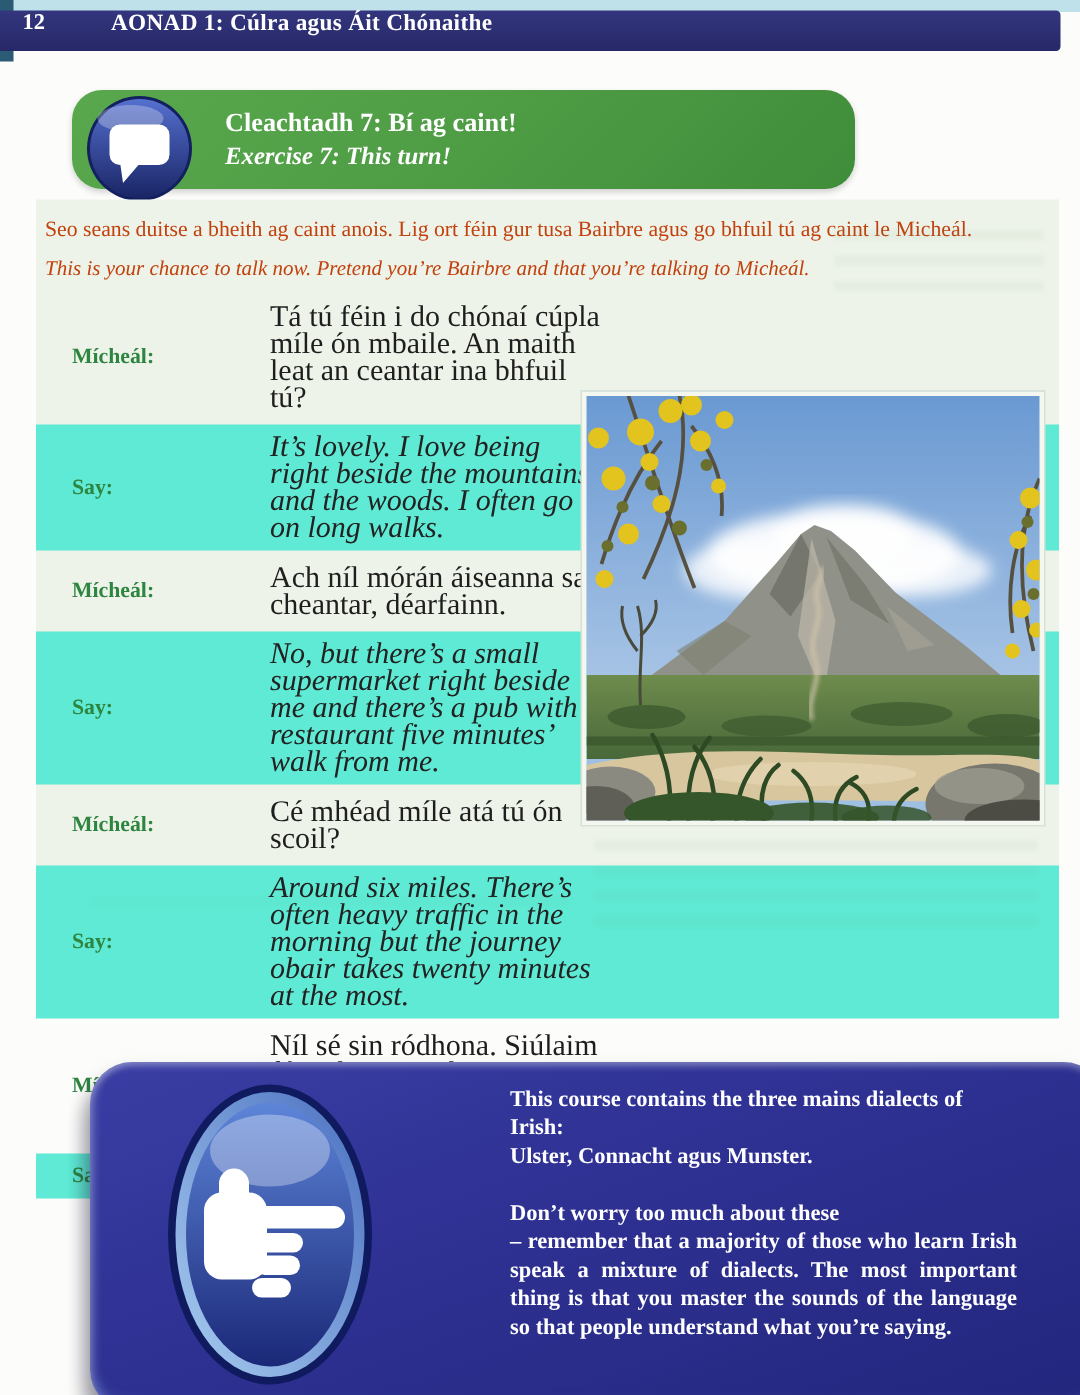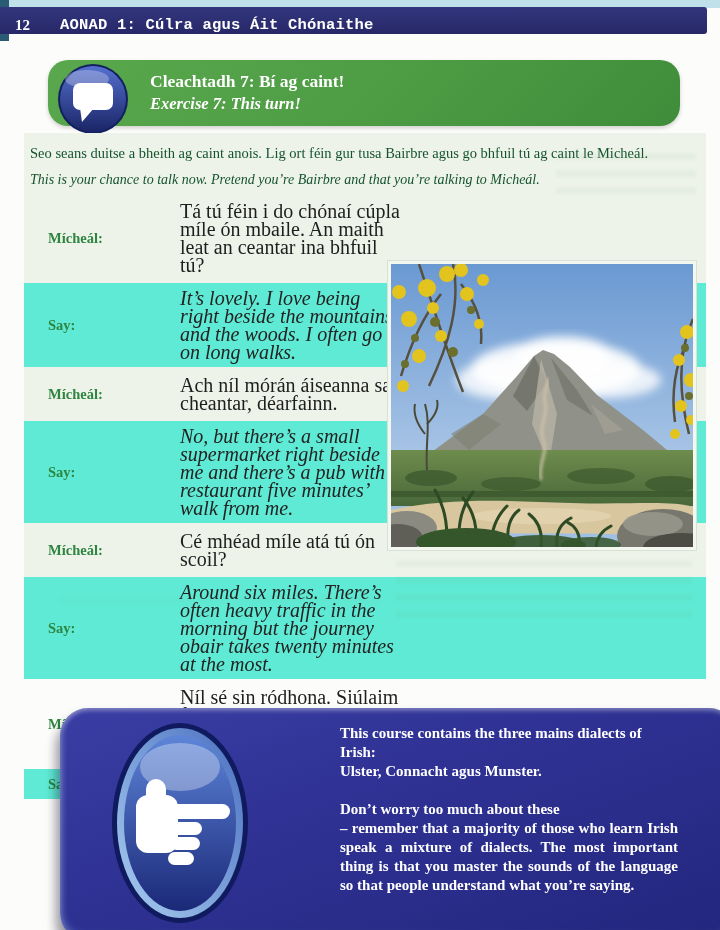--- a/index.html
+++ b/index.html
@@ -8,41 +8,41 @@
     background:#fcfcfa;
     font-family:"Liberation Serif","DejaVu Serif",serif;
     -webkit-font-smoothing:antialiased;
   }
   
   .top-strip{position:absolute;left:0;top:0;width:720px;height:8px;background:#bfe2ea;}
   .spine-edge{position:absolute;left:0;top:0;width:9px;height:41px;background:#2a5a74;}
   .header-bar{
     position:absolute;left:0;top:7px;width:707px;height:27px;
     background:linear-gradient(180deg,#34367e,#262868);
-    color:#fff;display:flex;align-items:flex-end;
+    color:#fff;display:flex;align-items:flex-start;
     border-radius:0 3px 3px 0;
   }
   .page-number{font-weight:bold;font-size:15px;margin-left:15px;}
-  .header-title{font-weight:bold;font-size:15.5px;margin-left:30px;letter-spacing:.2px;font-family:Liberation Mono, monospace;}
+  .header-title{font-weight:bold;font-size:15.5px;margin-left:44px;letter-spacing:.2px;}
   
   .banner{
-    position:absolute;left:48px;top:60px;width:632px;height:66px;
+    position:absolute;left:48px;top:60px;width:522px;height:66px;
     background:linear-gradient(135deg,#5aa84d 0%,#4d9c44 55%,#3f8c3a 100%);
     border-radius:20px;box-shadow:0 2px 4px rgba(0,0,0,.18);
   }
   .banner-icon{position:absolute;left:8px;top:2px;width:74px;height:74px;}
   .banner-text{position:absolute;left:102px;top:10px;color:#fff;}
   .banner-title{font-weight:bold;font-size:17.5px;line-height:23px;}
   .banner-sub{font-weight:bold;font-style:italic;font-size:16.5px;line-height:22px;}
   
   .content-panel{
     position:absolute;left:24px;top:133px;width:682px;height:494px;
     background:#edf3e9;
   }
-  .intro{position:absolute;left:30px;top:143px;width:662px;color:#14532d;}
+  .intro{position:absolute;left:30px;top:143px;width:662px;color:#c2410c;}
   .intro-irish{font-size:14.5px;line-height:20px;}
   .intro-english{font-size:14px;font-style:italic;line-height:20px;margin-top:7px;}
   
   .dialogue{position:absolute;left:24px;top:202px;width:682px;}
   .drow{display:flex;align-items:center;padding:0 0 0 24px;margin-bottom:9px;}
   .drow.say{background:#5eead4;padding-top:6px;padding-bottom:6px;}
   .speaker{flex:none;width:132px;font-weight:bold;font-size:14.5px;line-height:18px;color:#2e8540;}
   .speech{width:220px;font-size:20px;line-height:18px;color:#1e1e1e;}
   .drow.say .speech{font-style:italic;color:#222;}
   

